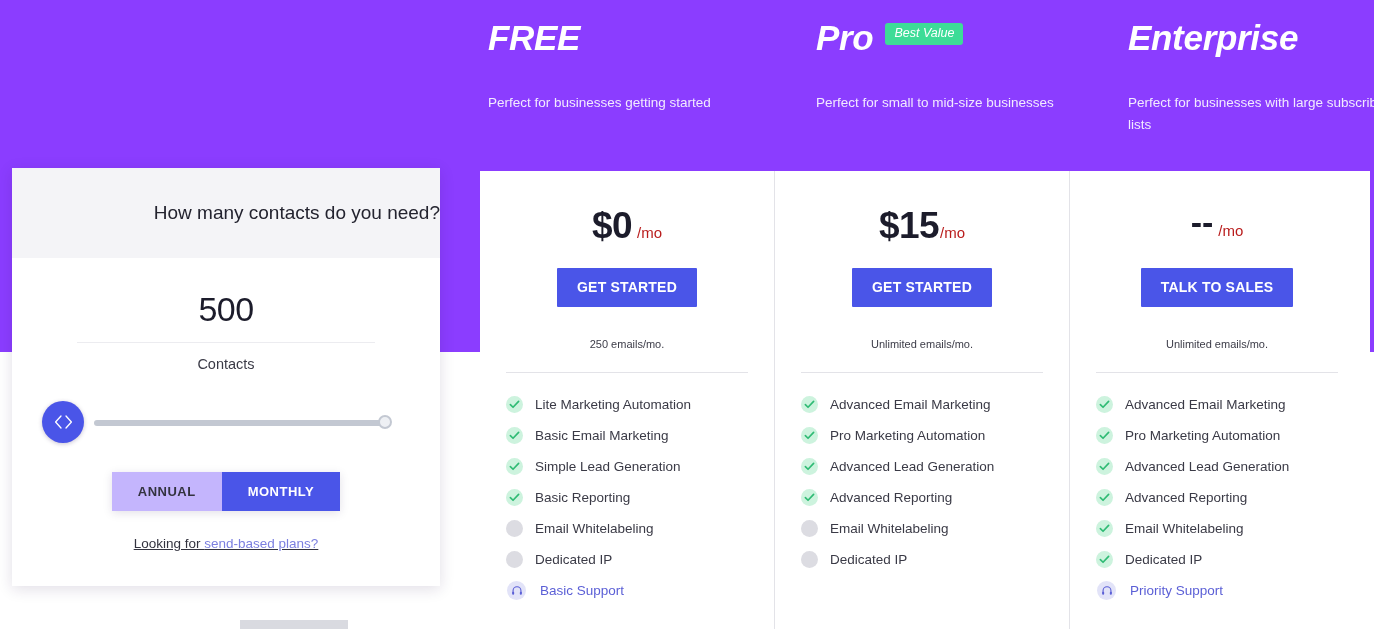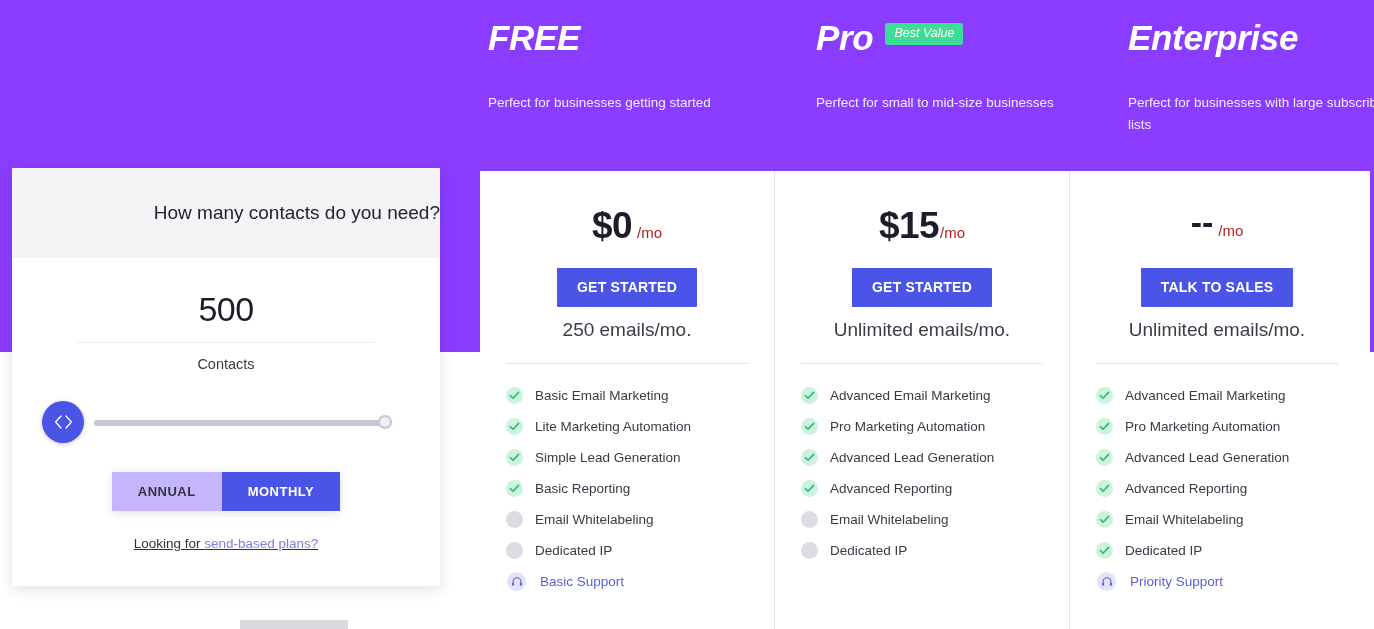--- a/index.html
+++ b/index.html
@@ -68,21 +68,21 @@
   .price-period.tight { margin-left: 1px; }
 
   .cta-wrap { display: flex; justify-content: center; margin-top: 13px; }
   .cta {
     background: #4a55e8; color: #ffffff;
     font-size: 14px; font-weight: bold; letter-spacing: 0.2px;
     padding: 12px 20px 13px; border: none; cursor: pointer;
     line-height: 1; border-radius: 1px;
   }
   .emails-note {
-    text-align: center; font-size: 19px; color: #3c3c48; margin-top: 12px;
+    text-align: center; font-size: 11px; color: #3c3c48; margin-top: 31px;
   }
   .card-rule { height: 1px; background: #e3e3e8; margin: 22px 0 0; }
 
   .features { margin-top: 16px; }
   .feature {
     display: flex; align-items: center; gap: 12px; height: 31px;
     font-size: 13.5px; color: #3a3a46;
   }
   .ficon {
     width: 17px; height: 17px; border-radius: 50%;
@@ -200,29 +200,29 @@
       </div>
       <div class="emails-note">250 emails/mo.</div>
       <div class="card-rule"></div>
       <div class="features">
         <div class="feature">
           <span class="ficon on">
               <svg viewBox="0 0 12 12">
                 <path d="M1.5 6.2 L4.4 9 L10.5 2.6" fill="none" stroke="#2fbb74" stroke-width="1.8" stroke-linecap="round" stroke-linejoin="round"></path>
               </svg>
             </span>
+          <span class="flabel">Lite Marketing Automation</span>
+        </div>
+        <div class="feature">
+          <span class="ficon on">
+              <svg viewBox="0 0 12 12">
+                <path d="M1.5 6.2 L4.4 9 L10.5 2.6" fill="none" stroke="#2fbb74" stroke-width="1.8" stroke-linecap="round" stroke-linejoin="round"></path>
+              </svg>
+            </span>
           <span class="flabel">Basic Email Marketing</span>
-        </div>
-        <div class="feature">
-          <span class="ficon on">
-              <svg viewBox="0 0 12 12">
-                <path d="M1.5 6.2 L4.4 9 L10.5 2.6" fill="none" stroke="#2fbb74" stroke-width="1.8" stroke-linecap="round" stroke-linejoin="round"></path>
-              </svg>
-            </span>
-          <span class="flabel">Lite Marketing Automation</span>
         </div>
         <div class="feature">
           <span class="ficon on">
               <svg viewBox="0 0 12 12">
                 <path d="M1.5 6.2 L4.4 9 L10.5 2.6" fill="none" stroke="#2fbb74" stroke-width="1.8" stroke-linecap="round" stroke-linejoin="round"></path>
               </svg>
             </span>
           <span class="flabel">Simple Lead Generation</span>
         </div>
         <div class="feature">

